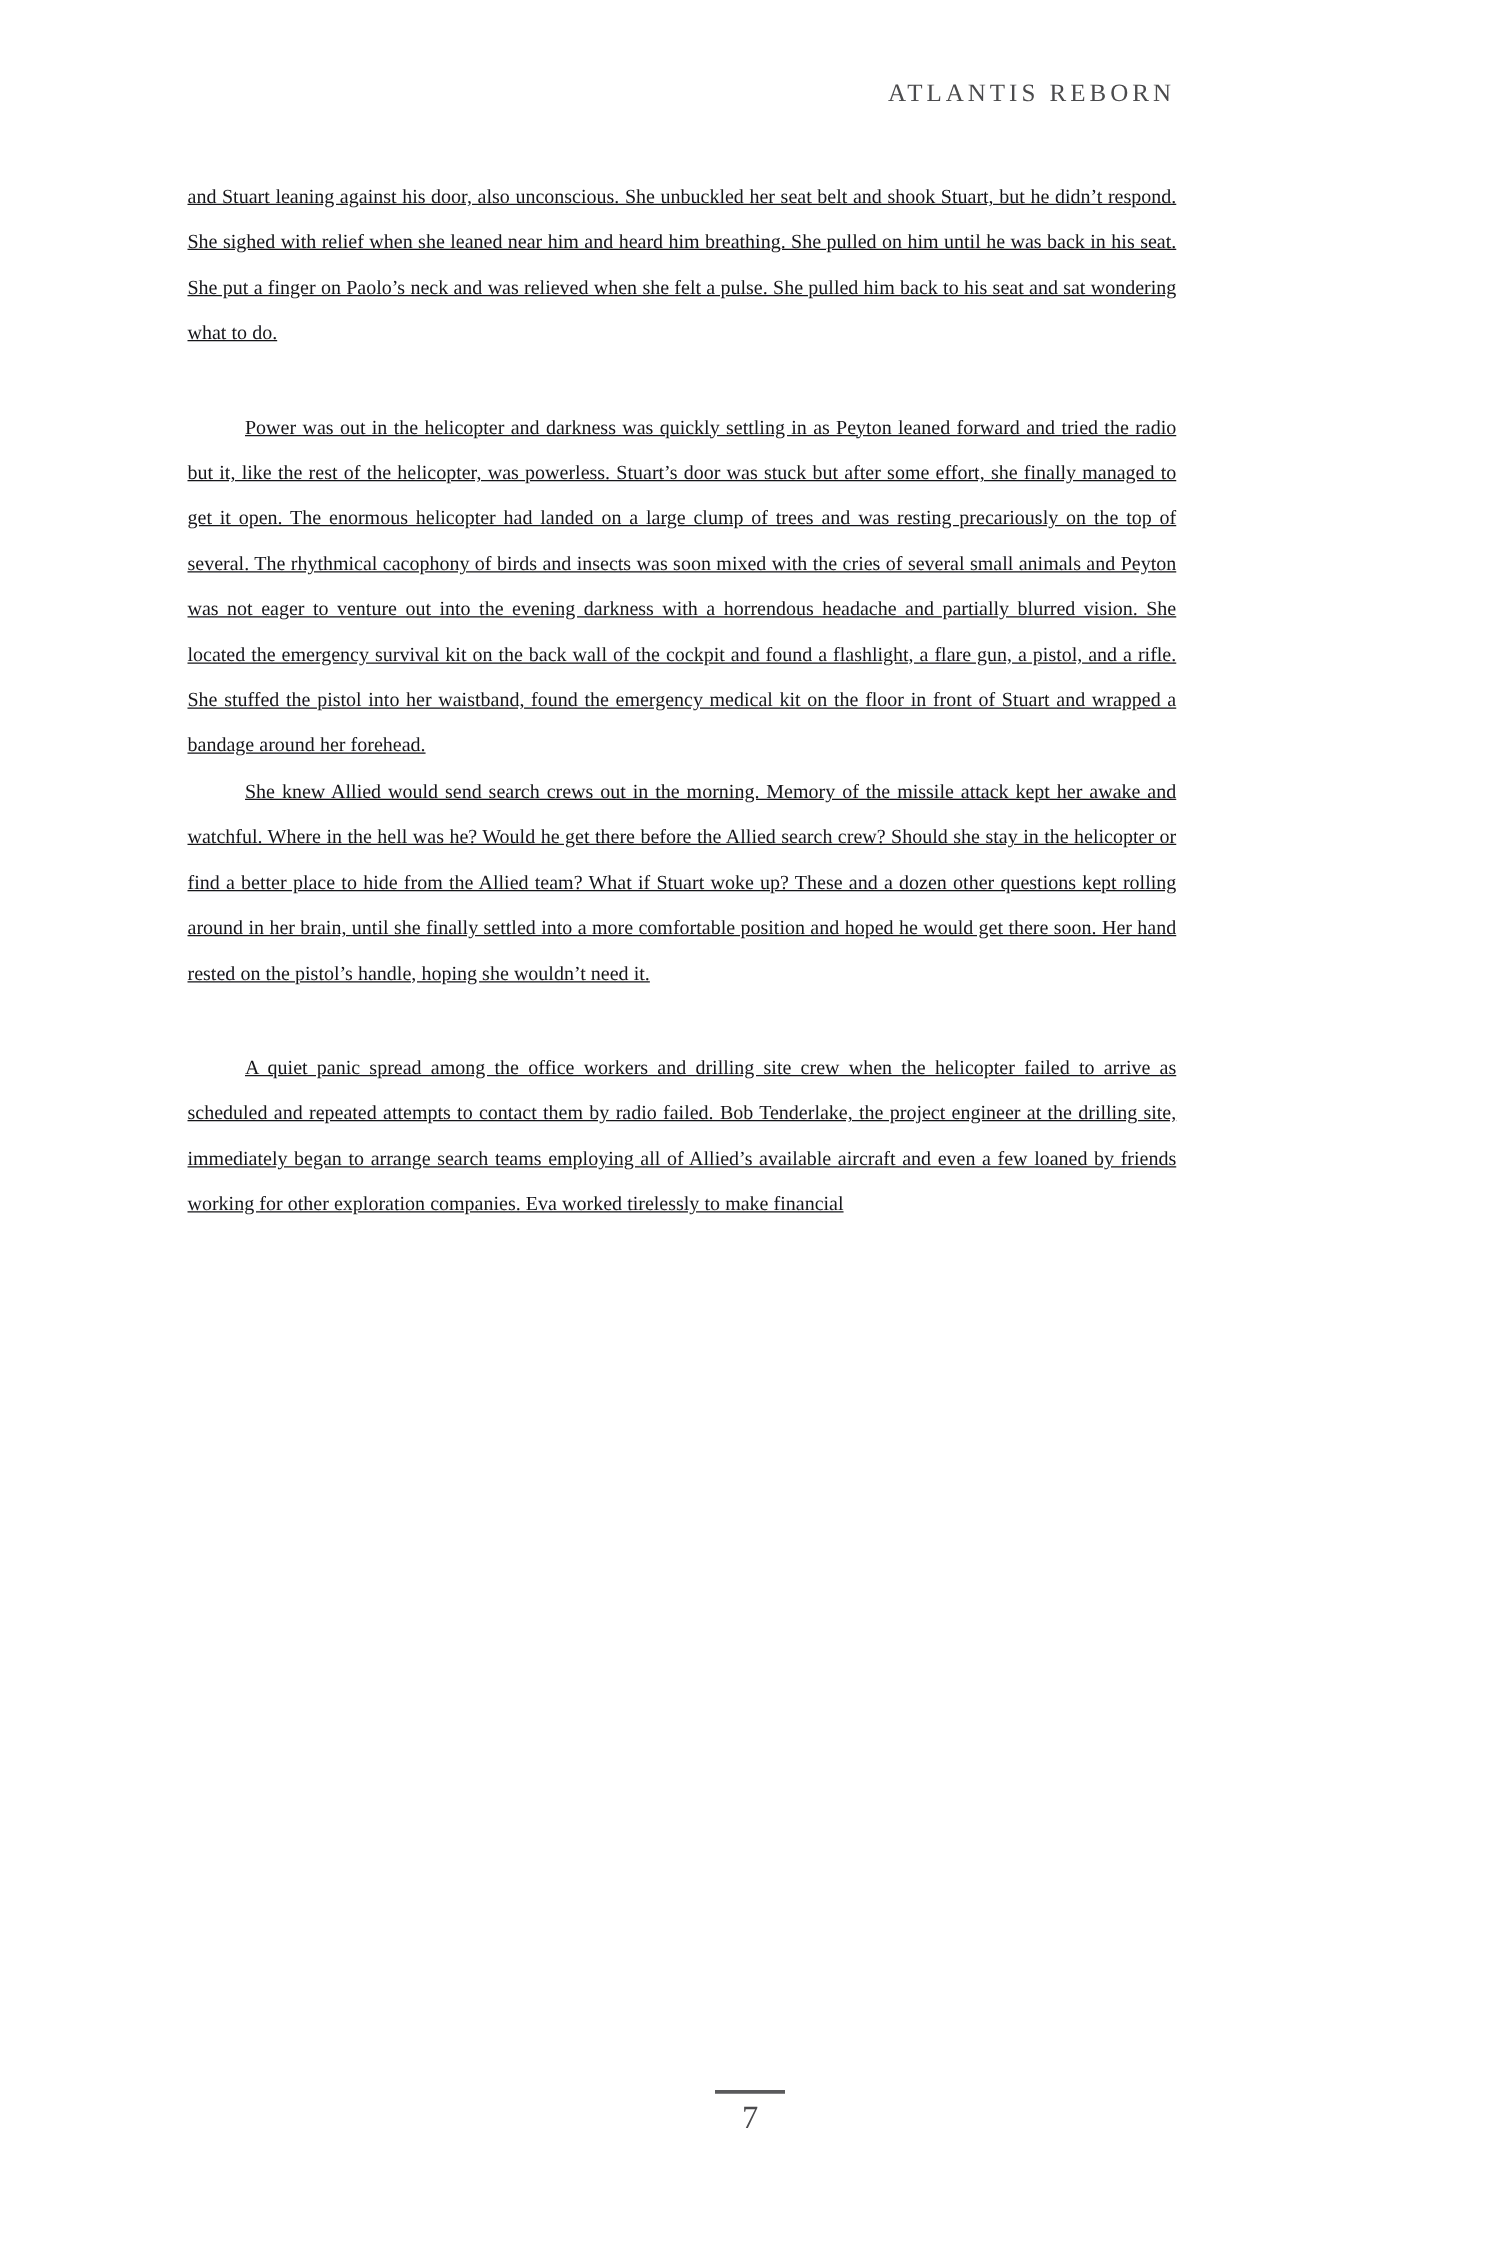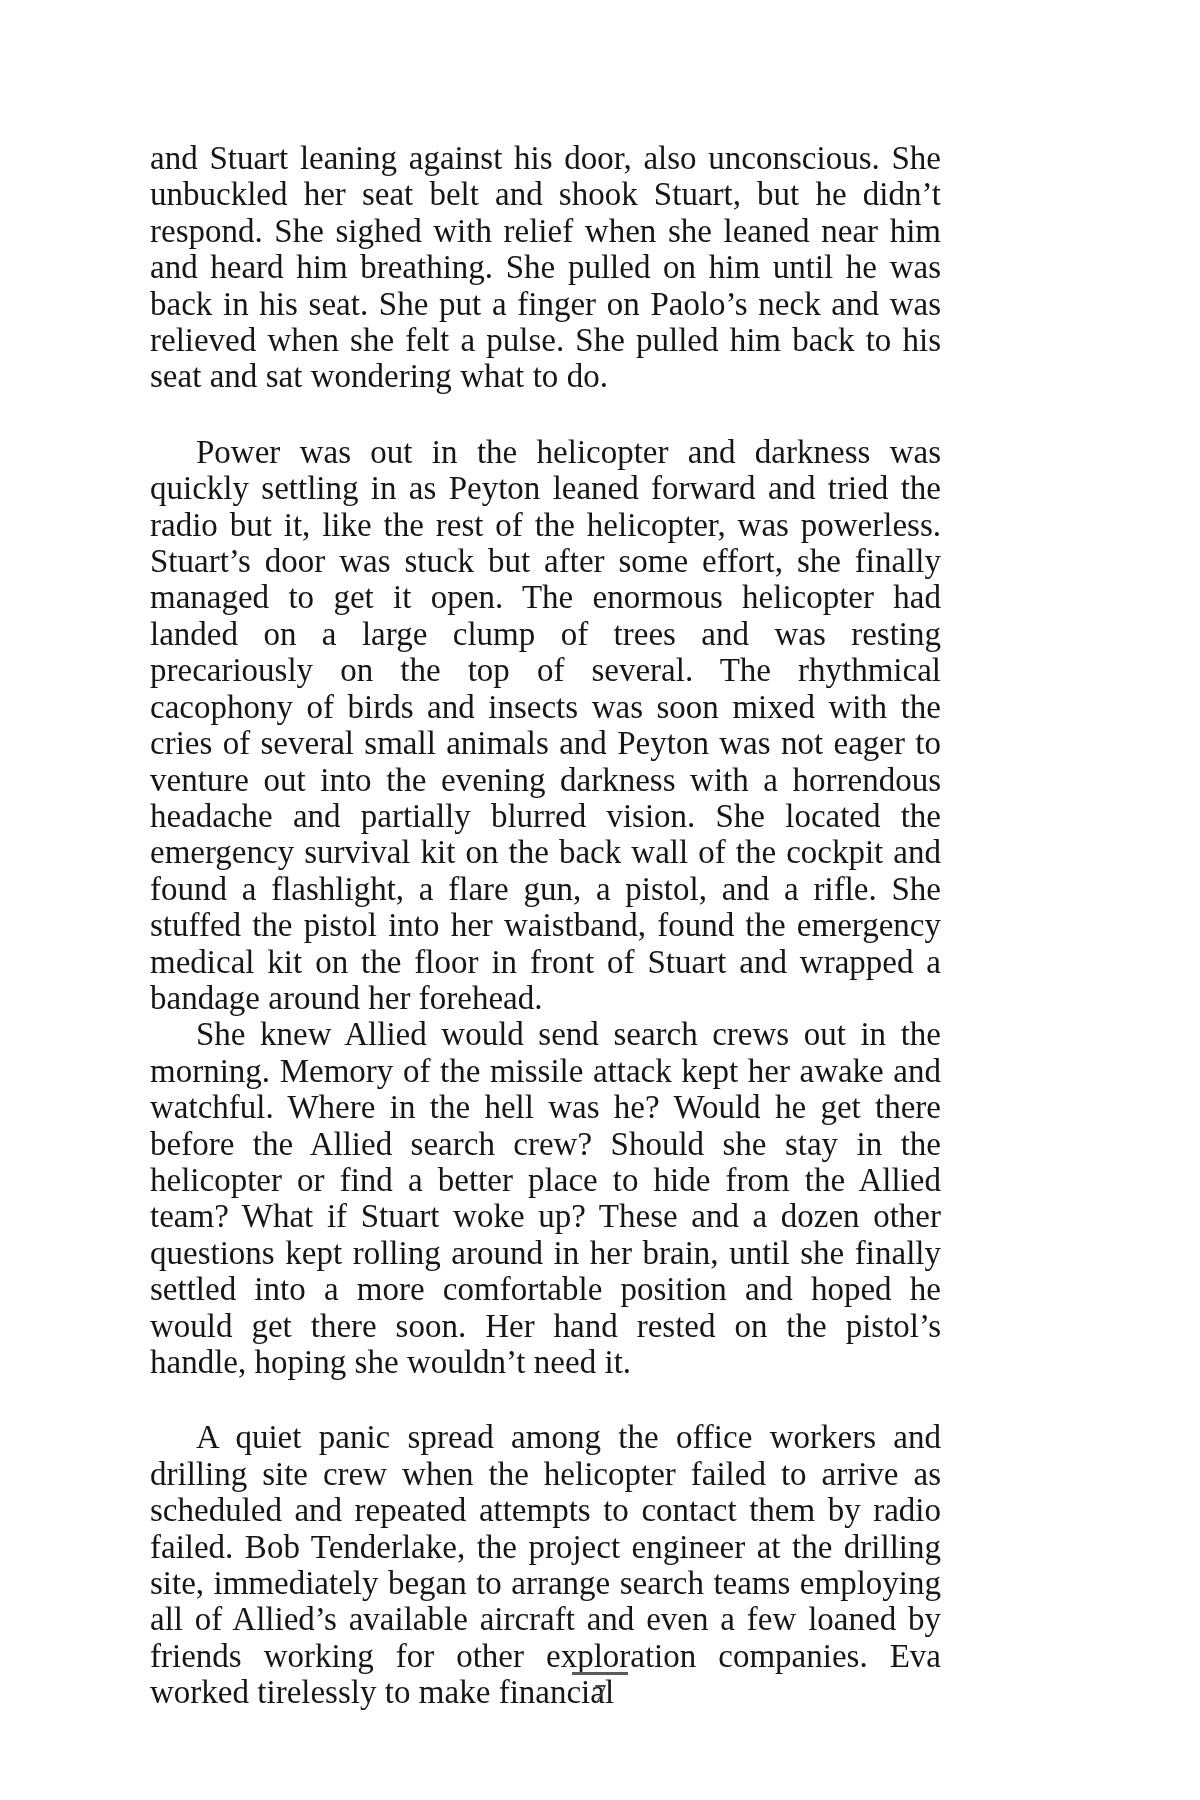--- a/index.html
+++ b/index.html
@@ -45,28 +45,29 @@
   .textblock {
     position: absolute;
     left: 150px;
     top: 140px;
     width: 791px;
   }
 
   p.para {
     margin: 0;
     padding: 0;
-    font-size: 33px;
+    font-size: 16px;
     line-height: 36.4px;
     text-align: justify;
     text-justify: inter-word;
     color: #16161a;
     hyphens: none;
     -webkit-hyphens: none;
     word-spacing: 0.1px;
+    text-decoration: underline;
   }
 
   p.para.indent {
     text-indent: 46px;
   }
 
   p.para.gap-before {
     margin-top: 39px;
   }
 
@@ -89,20 +90,21 @@
     font-size: 26px;
     line-height: 30px;
     color: #4b4b4d;
   }
 </style>
 </head>
 <body>
 
 <div class="page">
 
+  <div class="running-head">ATLANTIS REBORN</div>
 
   <div class="textblock">
     <p class="para">and Stuart leaning against his door, also unconscious. She unbuckled her seat belt and shook Stuart, but he didn’t respond. She sighed with relief when she leaned near him and heard him breathing. She pulled on him until he was back in his seat. She put a finger on Paolo’s neck and was relieved when she felt a pulse. She pulled him back to his seat and sat wondering what to do.</p>
     <p class="para indent gap-before">Power was out in the helicopter and darkness was quickly settling in as Peyton leaned forward and tried the radio but it, like the rest of the helicopter, was powerless. Stuart’s door was stuck but after some effort, she finally managed to get it open. The enormous helicopter had landed on a large clump of trees and was resting precariously on the top of several. The rhythmical cacophony of birds and insects was soon mixed with the cries of several small animals and Peyton was not eager to venture out into the evening darkness with a horrendous headache and partially blurred vision. She located the emergency survival kit on the back wall of the cockpit and found a flashlight, a flare gun, a pistol, and a rifle. She stuffed the pistol into her waistband, found the emergency medical kit on the floor in front of Stuart and wrapped a bandage around her forehead.</p>
     <p class="para indent">She knew Allied would send search crews out in the morning. Memory of the missile attack kept her awake and watchful. Where in the hell was he? Would he get there before the Allied search crew? Should she stay in the helicopter or find a better place to hide from the Allied team? What if Stuart woke up? These and a dozen other questions kept rolling around in her brain, until she finally settled into a more comfortable position and hoped he would get there soon. Her hand rested on the pistol’s handle, hoping she wouldn’t need it.</p>
     <p class="para indent gap-before">A quiet panic spread among the office workers and drilling site crew when the helicopter failed to arrive as scheduled and repeated attempts to contact them by radio failed. Bob Tenderlake, the project engineer at the drilling site, immediately began to arrange search teams employing all of Allied’s available aircraft and even a few loaned by friends working for other exploration companies. Eva worked tirelessly to make financial</p>
   </div>
 
   <div class="footer">
     <div class="footer-rule"></div>

